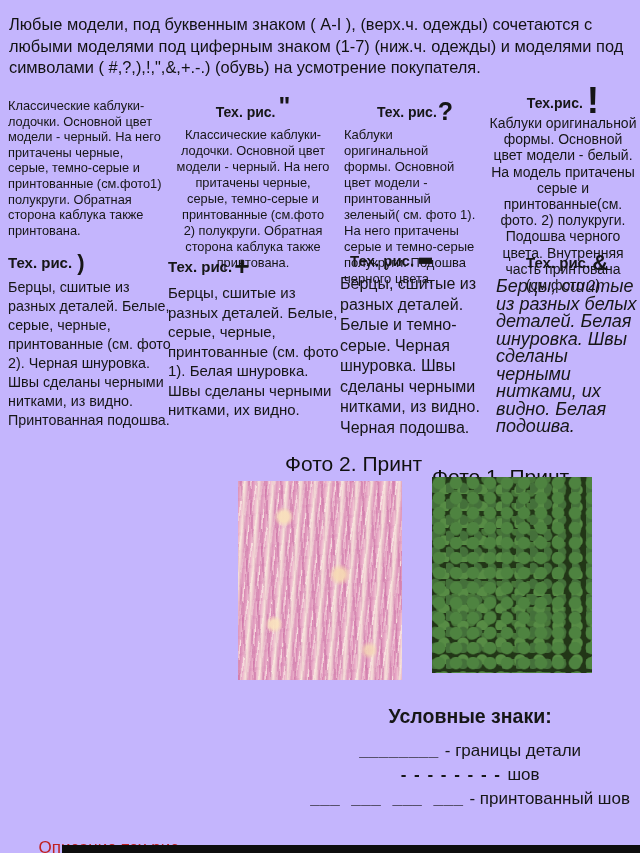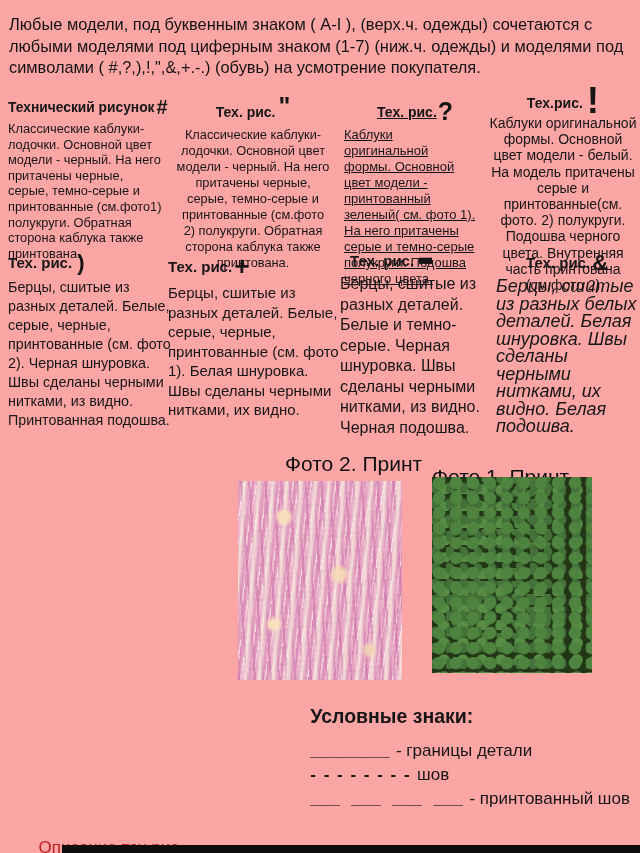--- a/index.html
+++ b/index.html
@@ -1,17 +1,17 @@
 <!DOCTYPE html>
 <html><head>
 <meta charset="utf-8">
 <style>
   html,body{margin:0;padding:0;background:#fff;}
   .page{
-    position:relative;width:640px;height:853px;background:#fca5a5;overflow:hidden;
+    position:relative;width:640px;height:853px;background:#c4b5fd;overflow:hidden;
     font-family:"Liberation Sans","DejaVu Sans",sans-serif;color:#161616;
   }
   
   .intro{
     position:absolute;left:9px;top:14px;width:624px;
     font-size:16.4px;line-height:21.5px;color:#121212;
   }
   
   .blk{position:absolute;}
   .bt-row{font-weight:bold;font-size:14px;white-space:nowrap;}
@@ -21,21 +21,21 @@
 
   .b1{left:8px;top:94px;width:158px;}
   .b1 .bt-row{font-size:13.8px;}
   .b1 .sym{font-size:20px;font-weight:bold;position:relative;top:2px;margin-left:2px;}
   .b1 .bb{font-size:12.8px;line-height:15.6px;}
 
   .b2{left:176px;top:94px;width:154px;text-align:center;}
   .b2 .sym{font-size:25px;font-weight:bold;position:relative;top:-2px;margin-left:3px;}
   .b2 .bb{font-size:12.8px;line-height:16px;}
 
-  .b3{left:344px;top:94px;width:142px;text-decoration:underline;}
+  .b3{left:344px;top:94px;width:142px;}
   .b3 .bt-row{text-align:center;}
   .b3 .sym{font-size:25px;position:relative;top:3px;margin-left:1px;}
   .b3 .bb{font-size:13px;line-height:16px;width:132px;}
 
   .b4{left:488px;top:91px;width:150px;text-align:center;}
   .b4 .sym{font-size:37px;font-weight:bold;position:relative;top:5px;line-height:10px;margin-left:4px;}
   .b4 .bb{font-size:14px;line-height:16.2px;}
 
   .b5{left:8px;top:248px;width:166px;}
   .b5 .bt-row{font-size:15px;}
@@ -80,21 +80,21 @@
     background-color:#223617;
     background-image:
       radial-gradient(circle at 7px 6px, #4e8340 0 5.5px, rgba(0,0,0,0) 7px),
       radial-gradient(circle at 3px 11px, #44703a 0 4.5px, rgba(0,0,0,0) 6px),
       radial-gradient(circle at 12px 13px, #578c45 0 5px, rgba(0,0,0,0) 6.5px),
       radial-gradient(circle at 9px 2px, #477539 0 4px, rgba(0,0,0,0) 5.5px);
     background-size:17px 15px,14px 16px,19px 17px,15px 13px;
   }
 
   
-  .legend{position:absolute;right:10px;top:705px;text-align:left;}
+  .legend{position:absolute;right:10px;top:705px;text-align:center;}
   .legend-title{font-size:19.5px;font-weight:bold;margin-bottom:13px;}
   .legend-line{font-size:17px;margin-bottom:4px;white-space:nowrap;}
   .lg-dashes{margin-right:6px;font-weight:bold;}
   .lg-solid{letter-spacing:0.5px;}
   .lg-dashed{letter-spacing:1.5px;}
   .lg-groups{letter-spacing:0.5px;word-spacing:6px;}
 
   
   .note{
     position:absolute;left:10px;top:797px;width:202px;text-align:center;
@@ -105,21 +105,20 @@
   .bottombar{position:absolute;left:62px;top:845px;width:578px;height:8px;background:#0e0e0e;}
 </style>
 </head>
 <body>
 
 <div class="page">
 
   <div class="intro">Любые модели, под буквенным знаком ( A-I ), (верх.ч. одежды) сочетаются с любыми моделями под циферным знаком (1-7) (ниж.ч. одежды) и моделями под символами ( #,?,),!,",&amp;,+.-.) (обувь) на усмотрение покупателя.</div>
 
   <div class="blk b1">
-    <div class="bt-row"><span class="bt">Технический рисунок</span><span class="sym">#</span></div>
     <div class="bb">Классические каблуки-лодочки. Основной цвет модели - черный. На него притачены черные, серые, темно-серые и принтованные (см.фото1) полукруги. Обратная сторона каблука также принтована.</div>
   </div>
 
   <div class="blk b2">
     <div class="bt-row"><span class="bt">Тех. рис.</span><span class="sym">"</span></div>
     <div class="bb">Классические каблуки-лодочки. Основной цвет модели - черный. На него притачены черные, серые, темно-серые и принтованные (см.фото 2) полукруги. Обратная сторона каблука также принтована.</div>
   </div>
 
   <div class="blk b3">
     <div class="bt-row"><span class="bt">Тех. рис.</span><span class="sym">?</span></div>

